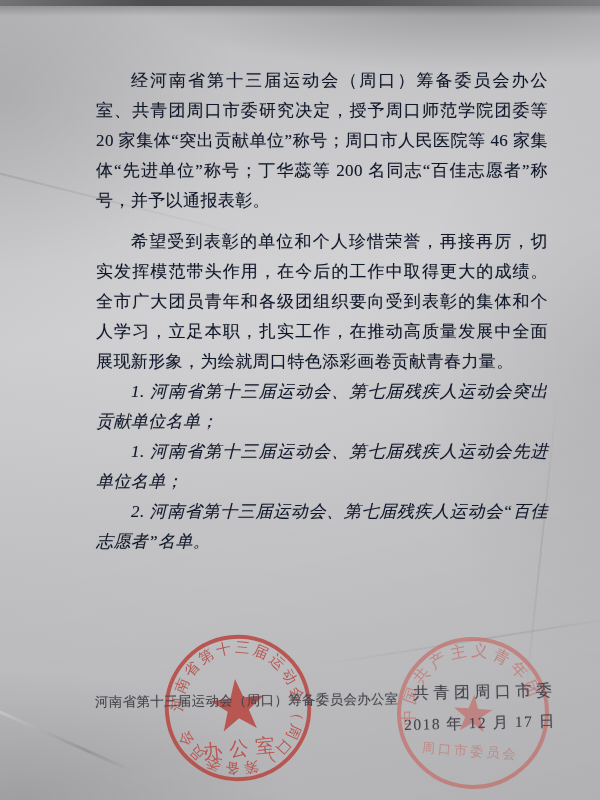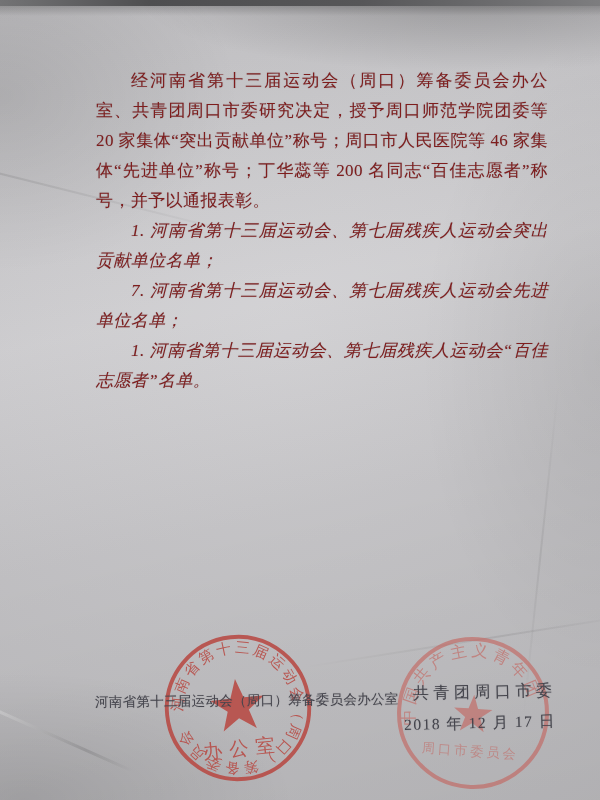--- a/index.html
+++ b/index.html
@@ -39,21 +39,21 @@
   
   .top-edge{position:absolute;top:0;left:0;width:100%;height:6px;
     background:linear-gradient(90deg,#737375 0%,#4e4e50 25%,#565658 60%,#7d7d7f 100%);}
   .top-edge-soft{position:absolute;top:6px;left:0;width:100%;height:10px;
     background:linear-gradient(180deg, rgba(0,0,0,0.18), rgba(0,0,0,0));}
 
   
   .doc-body{
     position:absolute;left:96px;top:66px;width:452px;
     font-size:17px;line-height:30px;letter-spacing:0.4px;
-    color:#7f1d1d;text-align:justify;
+    color:#0f172a;text-align:justify;
     text-shadow:0 0 1px rgba(63,63,71,0.35);
   }
   .doc-body p{margin:0;text-indent:35px;}
   .doc-body p.p2{margin-top:11px;}
   .attach-label{margin-top:38px !important;text-indent:0 !important;}
   .attach-item{text-indent:35px;font-style:italic;}
 
   
   .sig{position:absolute;color:#45454d;text-shadow:0 0 1px rgba(63,63,71,0.3);white-space:nowrap;}
   .sig-left{left:95px;top:692px;font-size:13.5px;letter-spacing:0.3px;transform:rotate(-0.6deg);}
@@ -101,21 +101,22 @@
       <text fill="#c4645e" font-size="16" letter-spacing="4">
         <textPath href="#ringR" startOffset="4">中国共产主义青年团</textPath>
       </text>
       <polygon fill="#c4645e" points="80,62 84.7,75.6 99,75.8 87.5,84.5 91.8,98.2 80,89.9 68.2,98.2 72.5,84.5 61,75.8 75.3,75.6"></polygon>
       <text x="80" y="122" text-anchor="middle" fill="#c4645e" font-size="13" letter-spacing="3" opacity="0.85">周口市委员会</text>
     </svg>
   </div>
 
   <div class="doc-body">
     <p>经河南省第十三届运动会（周口）筹备委员会办公室、共青团周口市委研究决定，授予周口师范学院团委等 20 家集体“突出贡献单位”称号；周口市人民医院等 46 家集体“先进单位”称号；丁华蕊等 200 名同志“百佳志愿者”称号，并予以通报表彰。</p>
+    <p class="p2">希望受到表彰的单位和个人珍惜荣誉，再接再厉，切实发挥模范带头作用，在今后的工作中取得更大的成绩。全市广大团员青年和各级团组织要向受到表彰的集体和个人学习，立足本职，扎实工作，在推动高质量发展中全面展现新形象，为绘就周口特色添彩画卷贡献青春力量。</p>
     <p class="attach-item">1. 河南省第十三届运动会、第七届残疾人运动会突出贡献单位名单；</p>
-    <p class="attach-item">7. 河南省第十三届运动会、第七届残疾人运动会先进单位名单；</p>
-    <p class="attach-item">1. 河南省第十三届运动会、第七届残疾人运动会“百佳志愿者”名单。</p>
+    <p class="attach-item">1. 河南省第十三届运动会、第七届残疾人运动会先进单位名单；</p>
+    <p class="attach-item">2. 河南省第十三届运动会、第七届残疾人运动会“百佳志愿者”名单。</p>
   </div>
 
   <div class="sig sig-left">河南省第十三届运动会（周口）筹备委员会办公室</div>
   <div class="sig sig-right">共青团周口市委</div>
   <div class="sig sig-date">2018 年 12 月 17 日</div>
 </div>
 
 </body></html>

